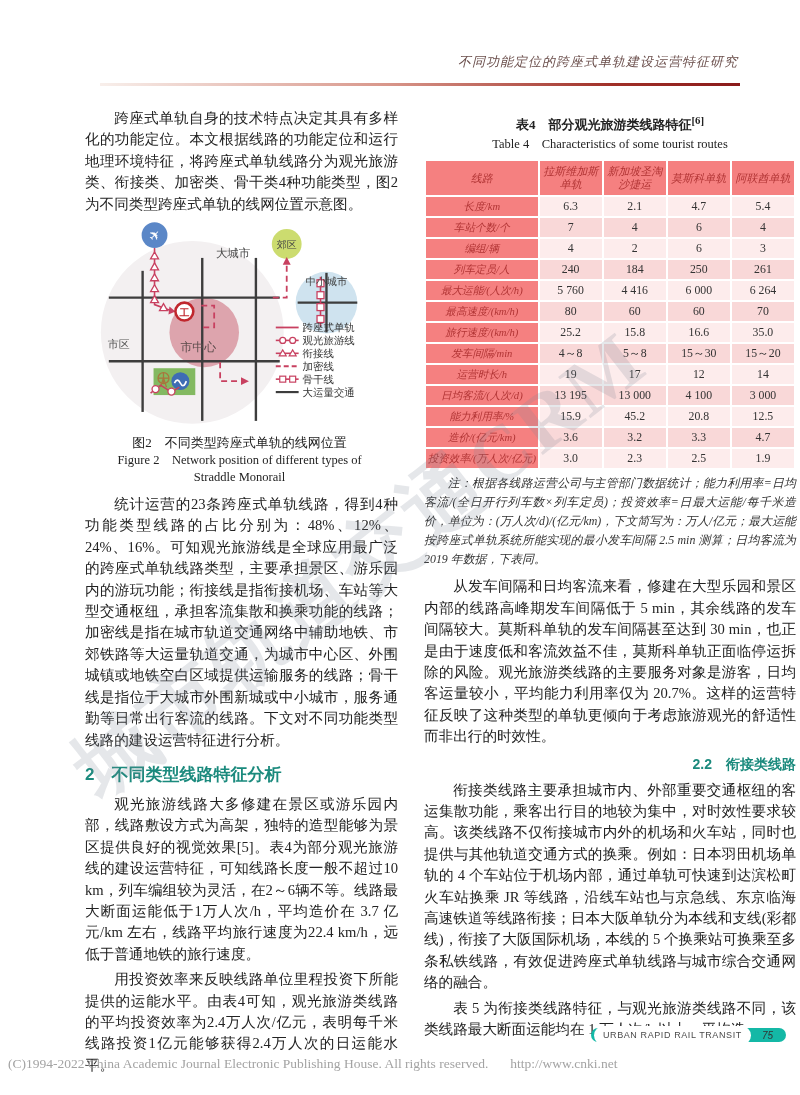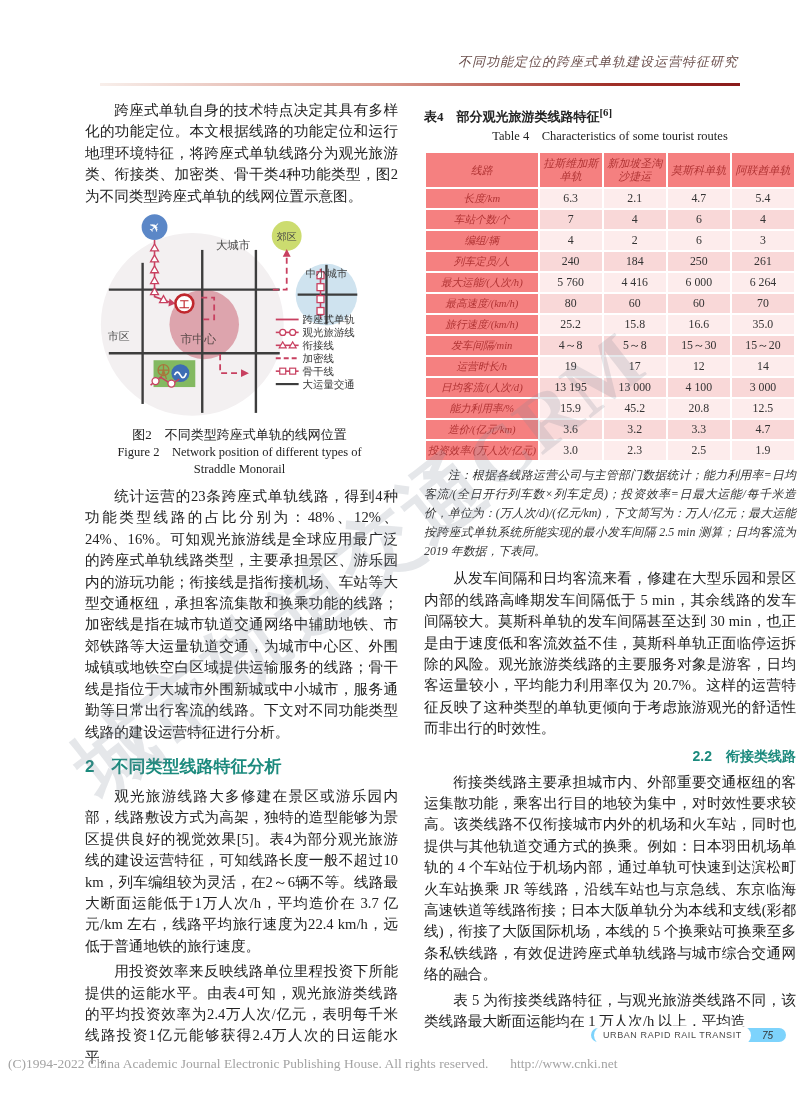--- a/index.html
+++ b/index.html
@@ -13,55 +13,55 @@
   .head-rule{position:absolute;top:83px;left:100px;width:640px;height:3px;
       background:linear-gradient(90deg,#f8efeb 0%,#d8968a 45%,#a03028 80%,#8a1a1a 100%);}
 
   
   .watermark{position:absolute;left:40px;top:330px;width:640px;height:470px;
       display:flex;align-items:center;justify-content:center;
       transform:rotate(-38deg);font-size:80px;font-weight:bold;letter-spacing:3px;
       color:rgba(125,136,150,0.20);white-space:nowrap;pointer-events:none;z-index:4;}
 
   
-  .col{position:absolute;top:100px;z-index:1;}
+  .col{position:absolute;top:108px;z-index:1;}
   .col.left{left:85px;width:313px;}
   .col.right{left:424px;width:372px;}
 
   p.body{font-size:14.6px;line-height:21.4px;text-align:justify;margin:0 0 4px 0;}
   p.indent{text-indent:2em;}
 
   h2.sec{font-family:"Liberation Sans","DejaVu Sans",sans-serif;color:#1b8a7d;
       font-size:17px;margin:12px 0 8px 0;font-weight:bold;}
   h3.subsec{font-family:"Liberation Sans","DejaVu Sans",sans-serif;color:#1b8a7d;
       font-size:14px;margin:8px 0 6px 0;font-weight:bold;text-align:right;}
 
   
   .figure{margin:6px 0 8px -4px;text-align:center;}
   .cap-zh{font-size:13px;color:#222;margin-top:4px;}
   .cap-en{font-size:12.5px;color:#222;line-height:17px;}
 
   
-  .tbl-title-zh{font-size:13px;font-weight:bold;margin:6px 0 2px 0;}
+  .tbl-title-zh{font-size:13px;font-weight:bold;text-align:center;margin:6px 0 2px 0;}
   .tbl-title-en{font-size:12.5px;font-weight:normal;text-align:center;margin:0 0 6px 0;}
   table.t4{border-collapse:separate;border-spacing:2px;width:100%;table-layout:fixed;}
   table.t4 th,table.t4 td{padding:1px 0;text-align:center;vertical-align:middle;}
   table.t4 th{background:#f58080;color:#b13434;font-weight:normal;font-style:italic;
       font-size:11px;line-height:13.5px;height:32px;}
   table.t4 th.lbl{width:31%;}
   table.t4 td{font-size:11.8px;height:17px;color:#333;}
   table.t4 td.lbl{background:#f58080;color:#b13434;font-style:italic;font-size:10.6px;}
   table.t4 tr.odd td:not(.lbl){background:#fdecec;}
   table.t4 tr.even td:not(.lbl){background:#f9d8d8;}
 
   p.note{font-size:11.9px;line-height:18.8px;text-align:justify;font-style:italic;
       color:#333;margin:4px 0 8px 0;text-indent:2em;}
 
   
-  .badge{position:absolute;top:1028px;right:14px;height:14px;background:#7dd3fc;
+  .badge{position:absolute;top:1028px;right:14px;height:14px;background:#14b8a6;
       border-radius:13px;display:flex;align-items:center;padding:0 0 0 3px;z-index:2;}
   .badge .inner{background:#ffffff;border-radius:11px;height:19px;display:flex;
       align-items:center;padding:0 9px;font-family:"Liberation Sans","DejaVu Sans",sans-serif;
       font-size:9px;letter-spacing:0.6px;color:#4a4a4a;}
   .badge .num{font-family:"Liberation Sans","DejaVu Sans",sans-serif;font-size:10px;
       color:#333;padding:0 13px 0 11px;font-style:italic;}
   .copyright{position:absolute;top:1056px;left:8px;font-size:13.5px;color:#a3a3a3;z-index:2;}
   .copyright .url{margin-left:22px;margin-top:42px;}
 
   svg text{font-family:"Liberation Sans","DejaVu Sans",sans-serif;}

